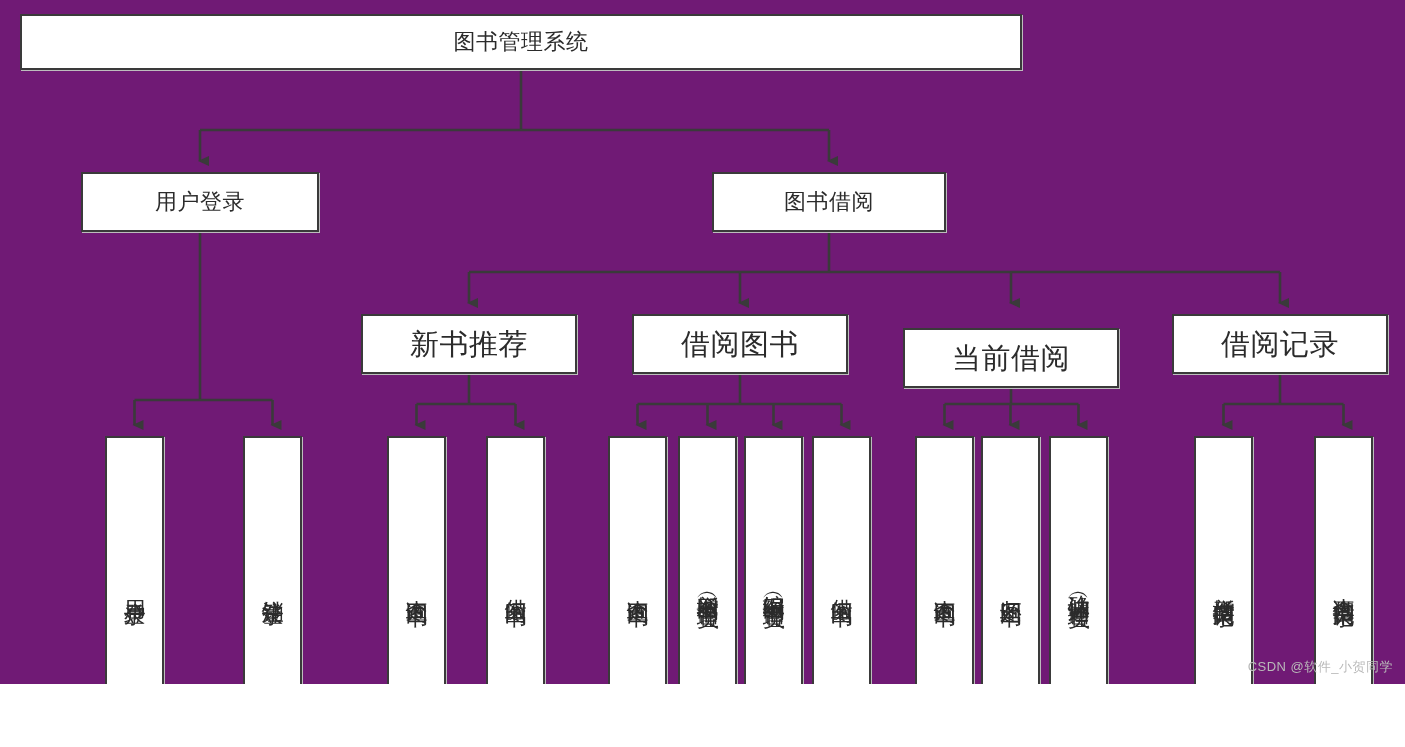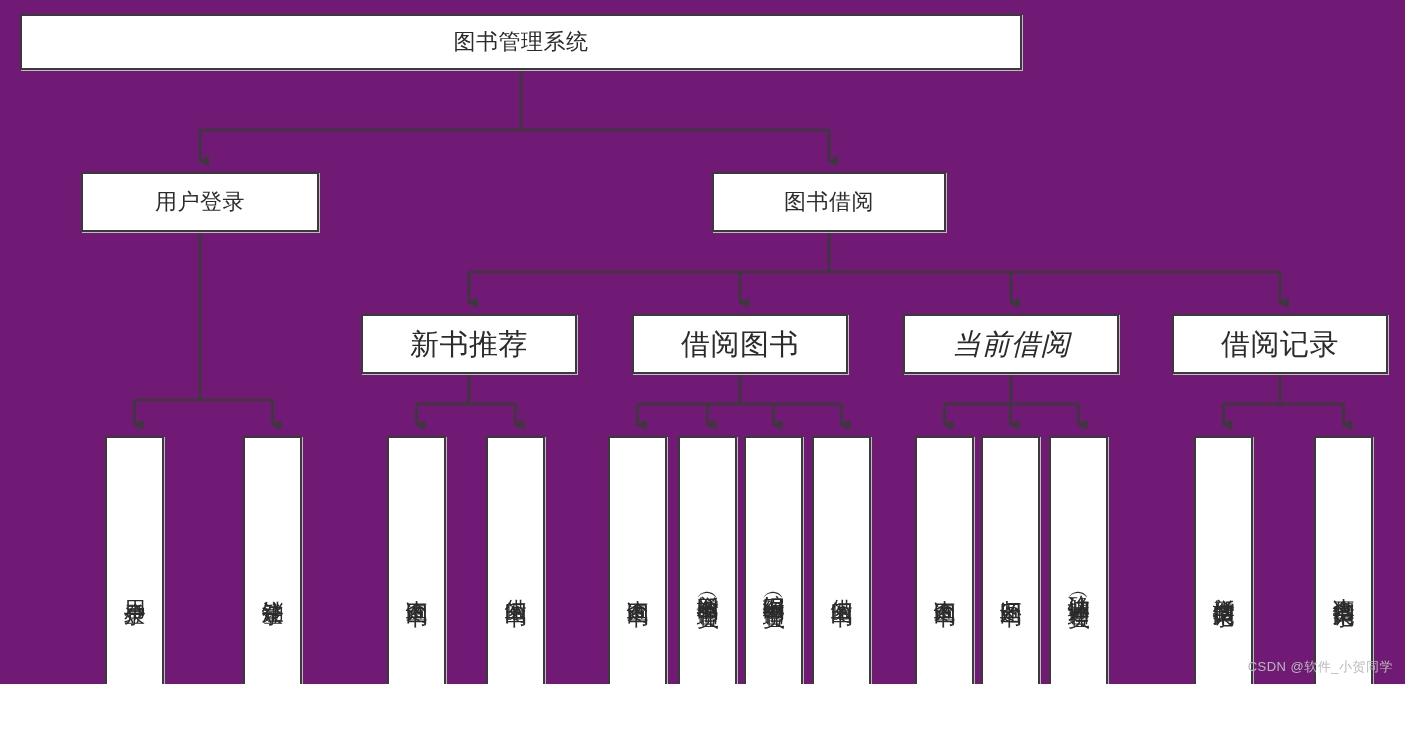--- a/index.html
+++ b/index.html
@@ -122,21 +122,21 @@
       </div>
       <div class="node-box lvl2" style="left: 712px; top: 172px; width: 234px; height: 60px;">
         <span class="node-label">图书借阅</span>
       </div>
       <div class="node-box lvl3" style="left: 361px; top: 314px; width: 216px; height: 60px;">
         <span class="node-label">新书推荐</span>
       </div>
       <div class="node-box lvl3" style="left: 632px; top: 314px; width: 216px; height: 60px;">
         <span class="node-label">借阅图书</span>
       </div>
-      <div class="node-box lvl3" style="left: 903px; top: 314px; width: 216px; height: 60px; font-style: italic;">
+      <div class="node-box lvl3" style="left: 903px; top: 328px; width: 216px; height: 60px;">
         <span class="node-label">当前借阅</span>
       </div>
       <div class="node-box lvl3" style="left: 1172px; top: 314px; width: 216px; height: 60px;">
         <span class="node-label">借阅记录</span>
       </div>
       <div class="node-box vertical leaf" style="left: 105px; top: 436px; width: 59px; height: 299px;">
         <span class="node-label">用户登录</span>
       </div>
       <div class="node-box vertical leaf" style="left: 243px; top: 436px; width: 59px; height: 299px;">
         <span class="node-label">注销登录</span>

